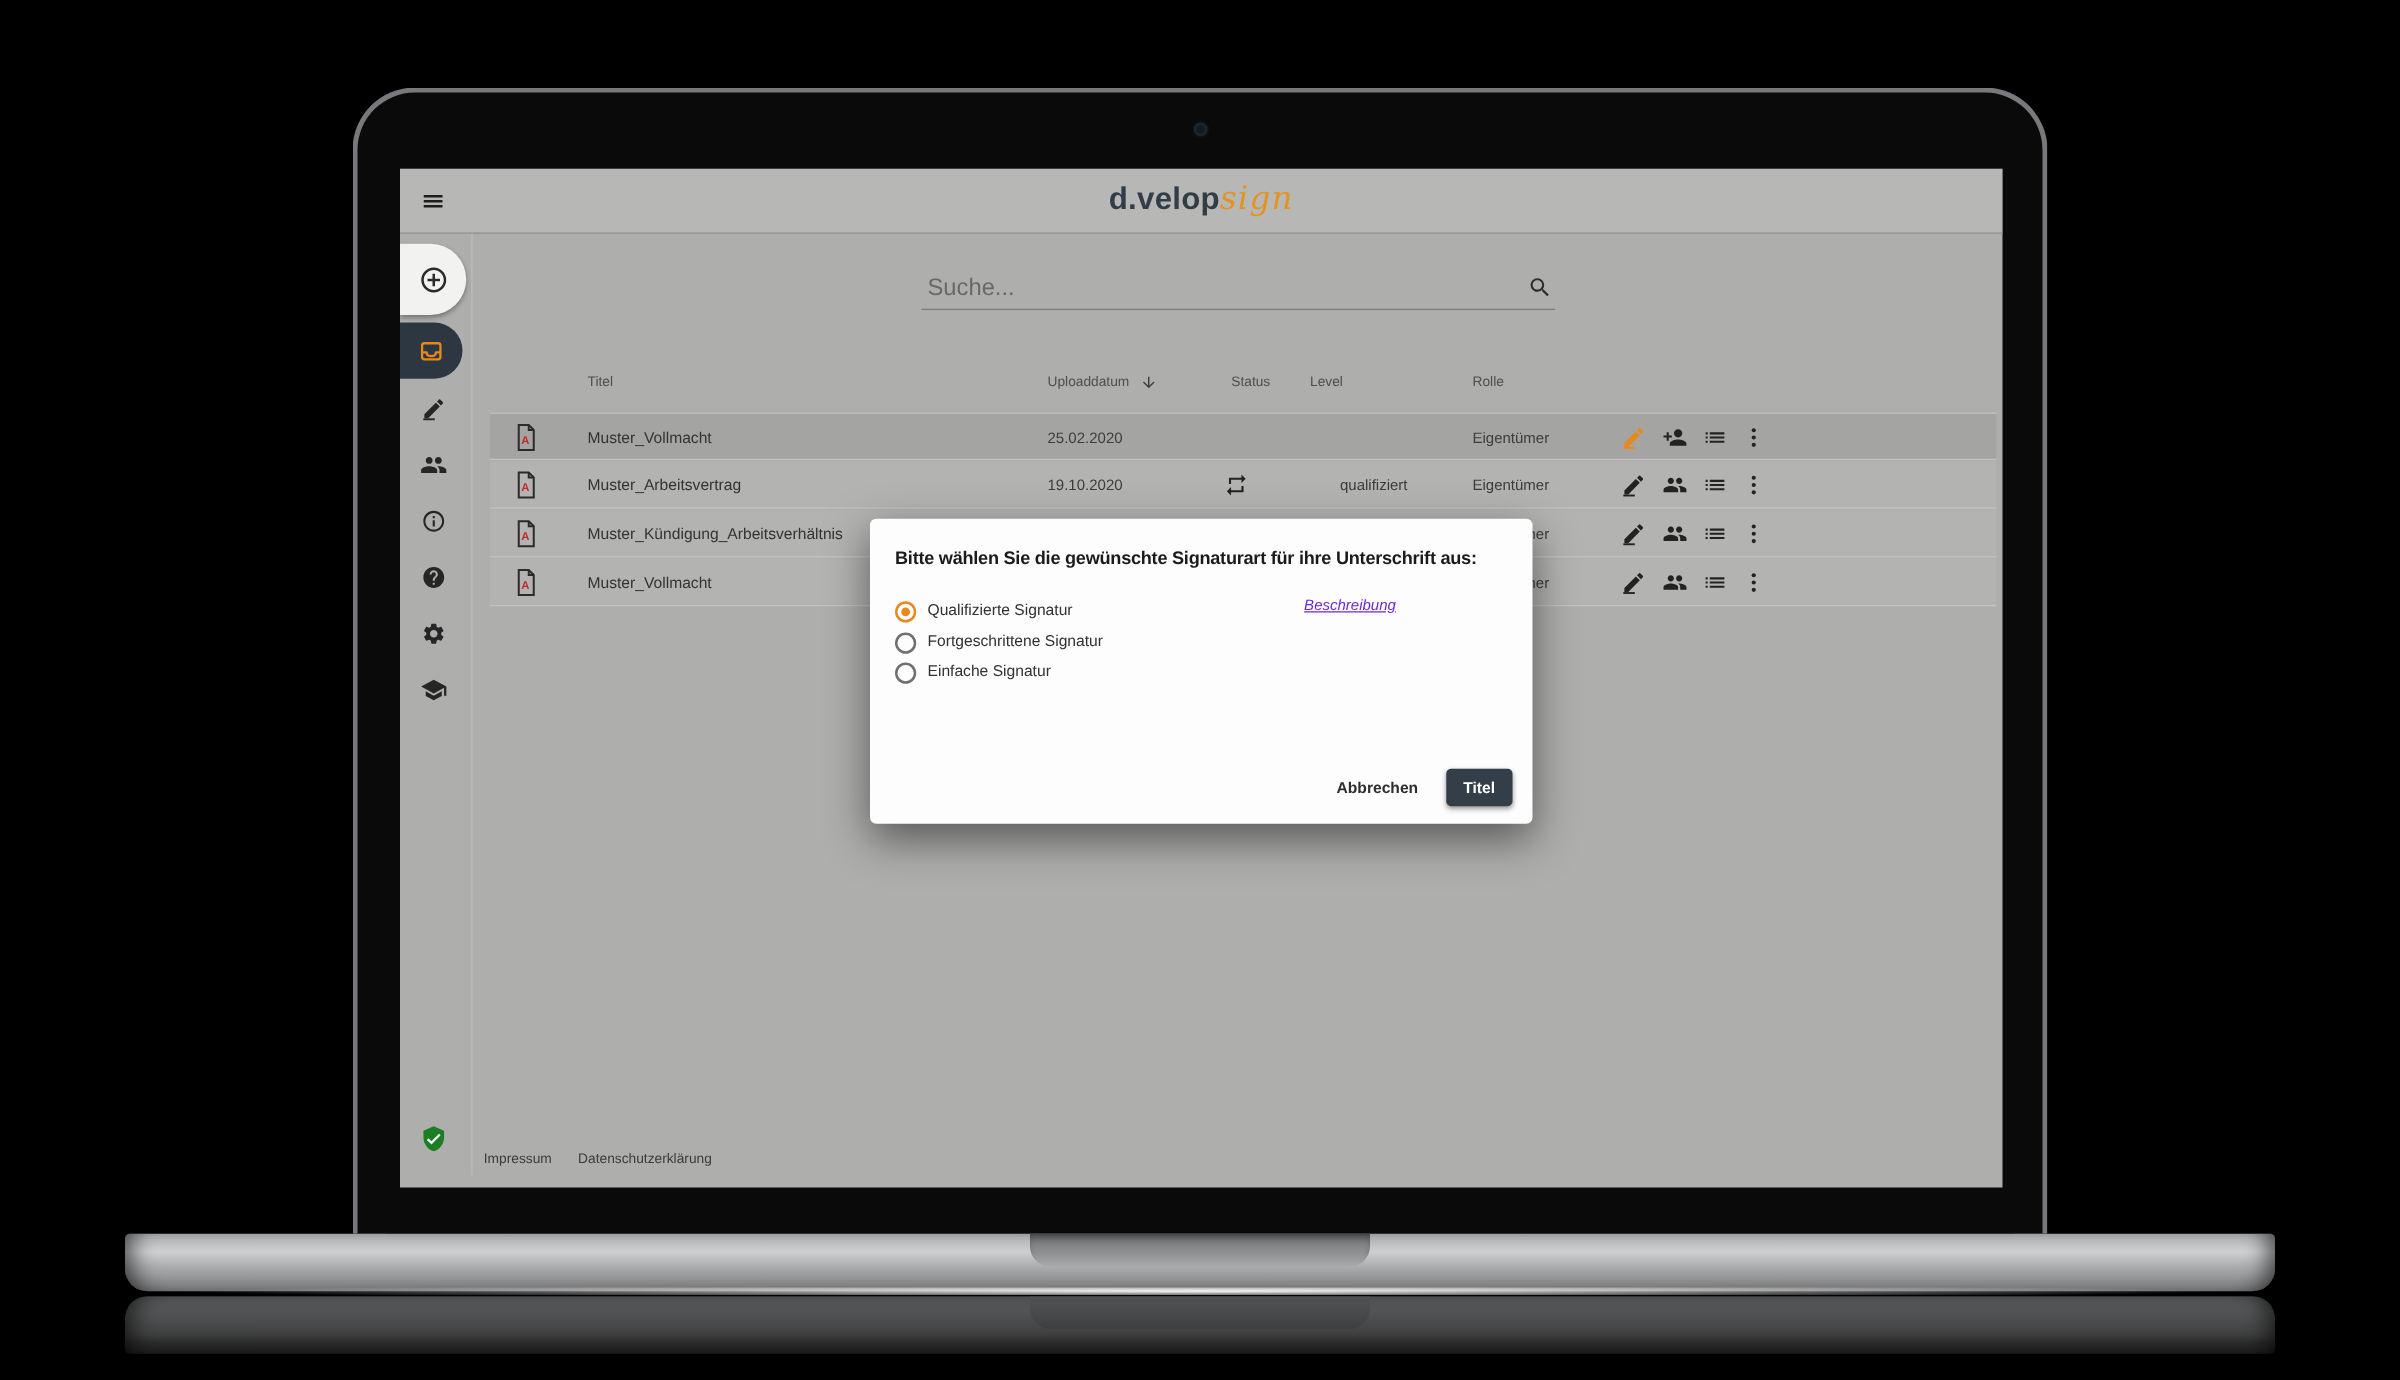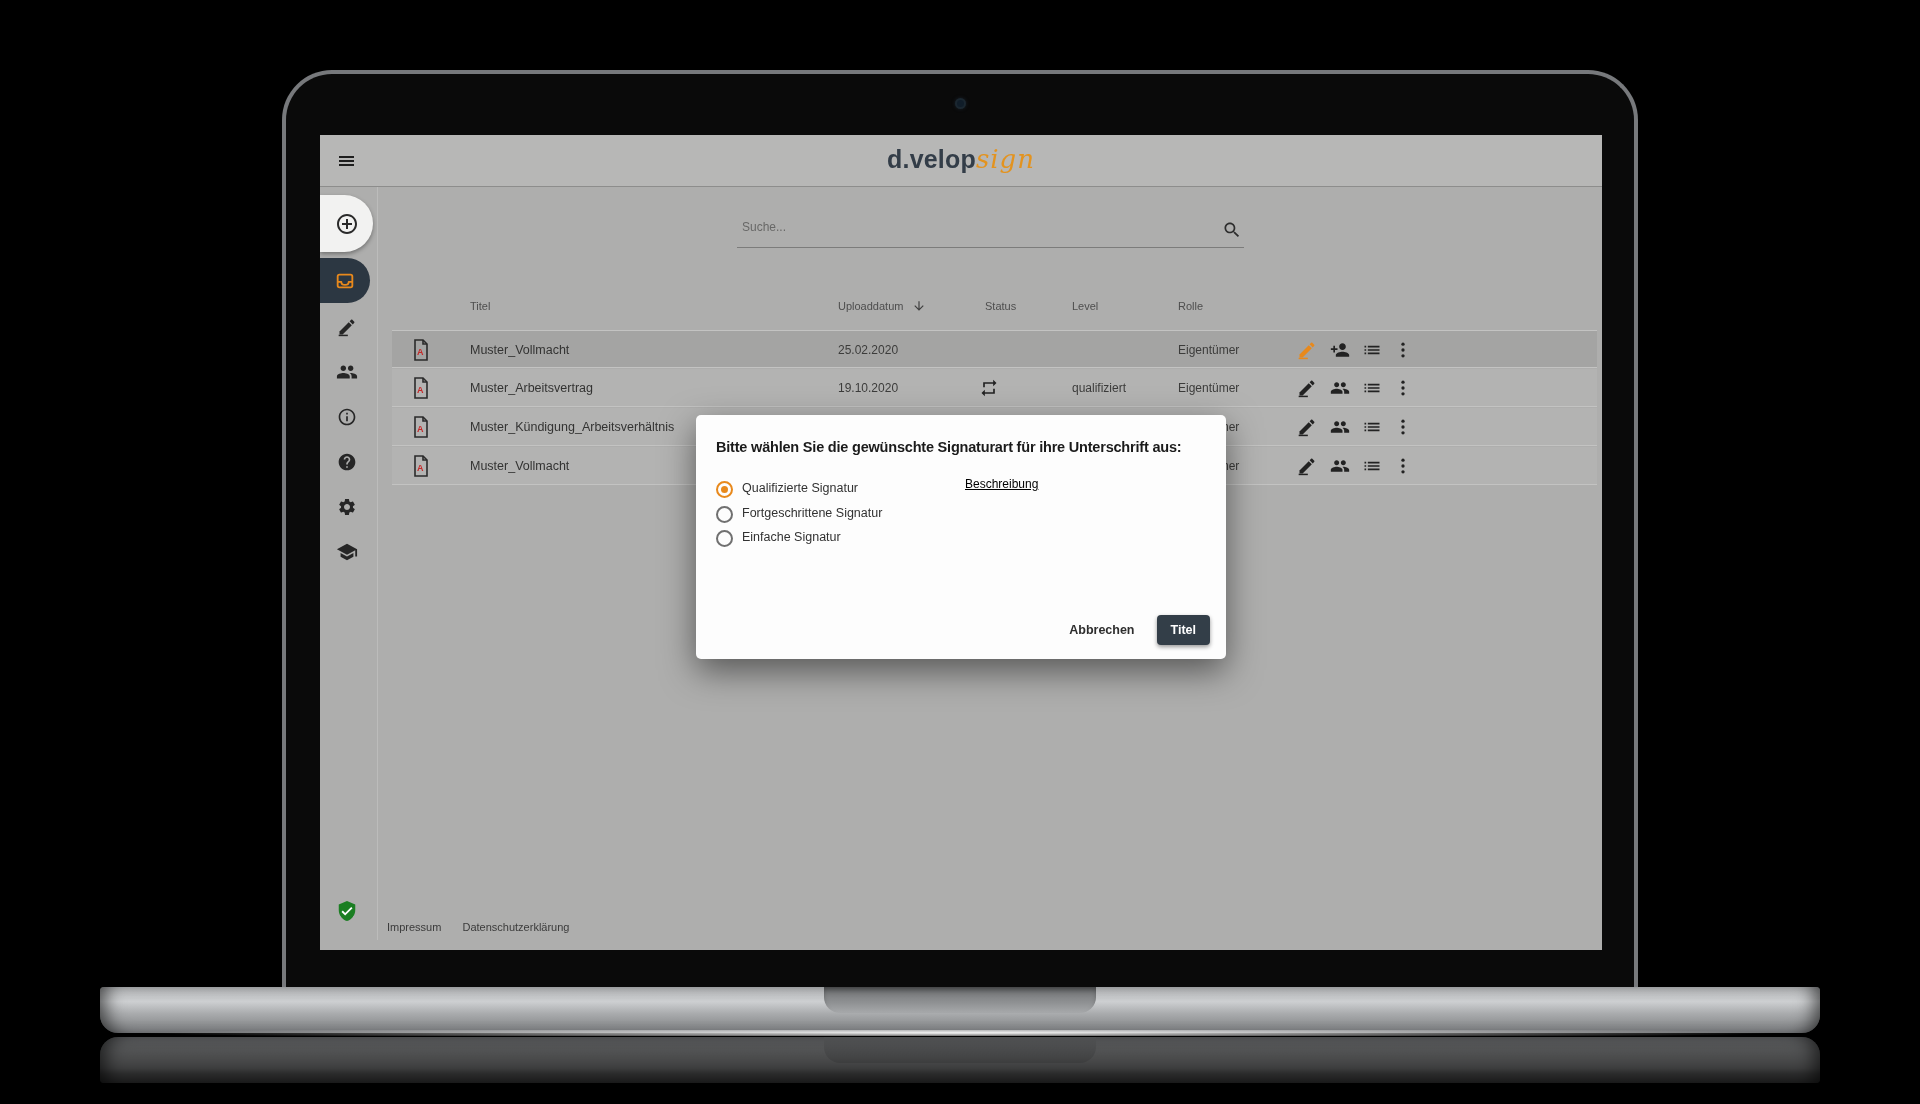--- a/index.html
+++ b/index.html
@@ -51,21 +51,21 @@
             border-radius:0 29px 29px 0;box-shadow:0 2px 4px rgba(0,0,0,.35);border:none;cursor:pointer;
             display:flex;align-items:center;justify-content:center;}
   .active-pill{position:absolute;left:0;top:71px;width:50px;height:45px;background:#2c3742;
             border-radius:0 23px 23px 0;display:flex;align-items:center;justify-content:center;cursor:pointer;border:none;}
   .nav-btn{position:absolute;left:15px;width:24px;height:24px;background:none;border:none;padding:0;
            cursor:pointer;color:#262626;display:flex;align-items:center;justify-content:center;}
   .shield-wrap{position:absolute;left:16px;top:712px;width:22px;height:24px;cursor:pointer;background:none;border:none;padding:0;}
 
   .search{position:absolute;left:417px;top:80px;width:507px;height:32px;border-bottom:1px solid #7c7c7b;}
   .search input{position:absolute;left:3px;top:4px;width:460px;background:transparent;border:none;outline:none;
-                font-size:12px;color:#000000;font-family:"Liberation Sans",sans-serif;}
+                font-size:19px;color:#000000;font-family:"Liberation Sans",sans-serif;}
   .search input::placeholder{color:#686867;opacity:1;}
   .search .mag{position:absolute;right:2px;top:5px;width:20px;height:20px;color:#2d2d2d;cursor:pointer;}
 
   .thead{position:absolute;top:165px;font-size:11px;color:#4e4e4e;cursor:pointer;}
   .sort-ico{position:absolute;left:592px;top:164px;width:14px;height:14px;color:#3f3f3f;cursor:pointer;}
 
   .trow{position:absolute;left:72px;width:1205px;height:38px;background:#b3b3b2;
         border-bottom:1px solid #c3c3c2;box-sizing:border-box;cursor:pointer;}
   .trow.first{border-top:1px solid #c3c3c2;}
   .trow.highlight{background:#a4a4a3;}
@@ -84,21 +84,21 @@
           border-radius:5px;box-shadow:0 12px 34px rgba(0,0,0,.5);z-index:10;}
   .dlg-title{position:absolute;left:20px;top:24px;font-size:14.5px;font-weight:bold;color:#1b1b1b;
              letter-spacing:-0.2px;white-space:nowrap;}
   .options{position:absolute;left:20px;top:66px;}
   .option{display:flex;align-items:flex-start;height:24.5px;cursor:pointer;}
   .radio{width:13px;height:13px;border-radius:50%;border:2px solid #707070;margin-right:9px;
          display:flex;align-items:center;justify-content:center;flex:none;}
   .option.selected .radio{border-color:#e8891c;}
   .option.selected .radio::after{content:'';width:7px;height:7px;border-radius:50%;background:#e8891c;}
   .option .olabel{font-size:12.5px;color:#323232;}
-  .desc{position:absolute;left:269px;top:62px;width:230px;color:#000000;}
+  .desc{position:absolute;left:269px;top:62px;width:230px;font-style:italic;color:#6d28d9;text-align:center;}
   .desc .dhead{font-size:12px;text-decoration:underline;}
   .desc .dtext{font-size:12px;line-height:15.5px;margin-top:6px;}
   .dlg-actions{position:absolute;right:16px;top:200px;display:flex;align-items:center;gap:12px;}
   .btn-cancel{background:none;border:none;font-size:12.5px;font-weight:bold;color:#2e2e2e;cursor:pointer;
               padding:7px 10px;font-family:"Liberation Sans",sans-serif;}
   .btn-confirm{background:#333e48;border:none;color:#fff;font-size:12.5px;font-weight:bold;cursor:pointer;
                padding:8px 14px;border-radius:4px;box-shadow:0 2px 4px rgba(0,0,0,.4);
                font-family:"Liberation Sans",sans-serif;}
   svg{display:block;}
 </style>
@@ -181,21 +181,21 @@
             <path d="M15.5 14h-.79l-.28-.27C15.41 12.59 16 11.11 16 9.5 16 5.91 13.09 3 9.5 3S3 5.91 3 9.5 5.91 16 9.5 16c1.61 0 3.09-.59 4.23-1.57l.27.28v.79l5 4.99L20.49 19l-4.99-5zm-6 0C7.01 14 5 11.99 5 9.5S7.01 5 9.5 5 14 7.01 14 9.5 11.99 14 9.5 14z"></path>
           </svg>
       </div>
 
       <div class="thead" style="left:150px">Titel</div>
       <div class="thead" style="left:518px">Uploaddatum</div>
       <svg class="sort-ico" viewBox="0 0 24 24" fill="currentColor">
           <path d="M20 12l-1.41-1.41L13 16.17V4h-2v12.17l-5.58-5.59L4 12l8 8 8-8z"></path>
         </svg>
       <div class="thead" style="left:665px">Status</div>
-      <div class="thead" style="left:752px">Level</div>
+      <div class="thead" style="left:728px">Level</div>
       <div class="thead" style="left:858px">Rolle</div>
 
       <div class="trow first highlight" style="top:195px">
         <svg class="pdf" viewBox="0 0 24 24">
             <path d="M6 2h8l4 4v16H6z" fill="none" stroke="#2b2b2b" stroke-width="1.6"></path>
             <path d="M14 2v4h4" fill="none" stroke="#2b2b2b" stroke-width="1.6"></path>
             <text x="8" y="17" font-size="9" font-family="Liberation Sans, sans-serif" font-weight="bold" fill="#c62828">A</text>
           </svg>
         <div class="cell" style="left:78px">Muster_Vollmacht</div>
         <div class="cell date" style="left:446px">25.02.2020</div>

